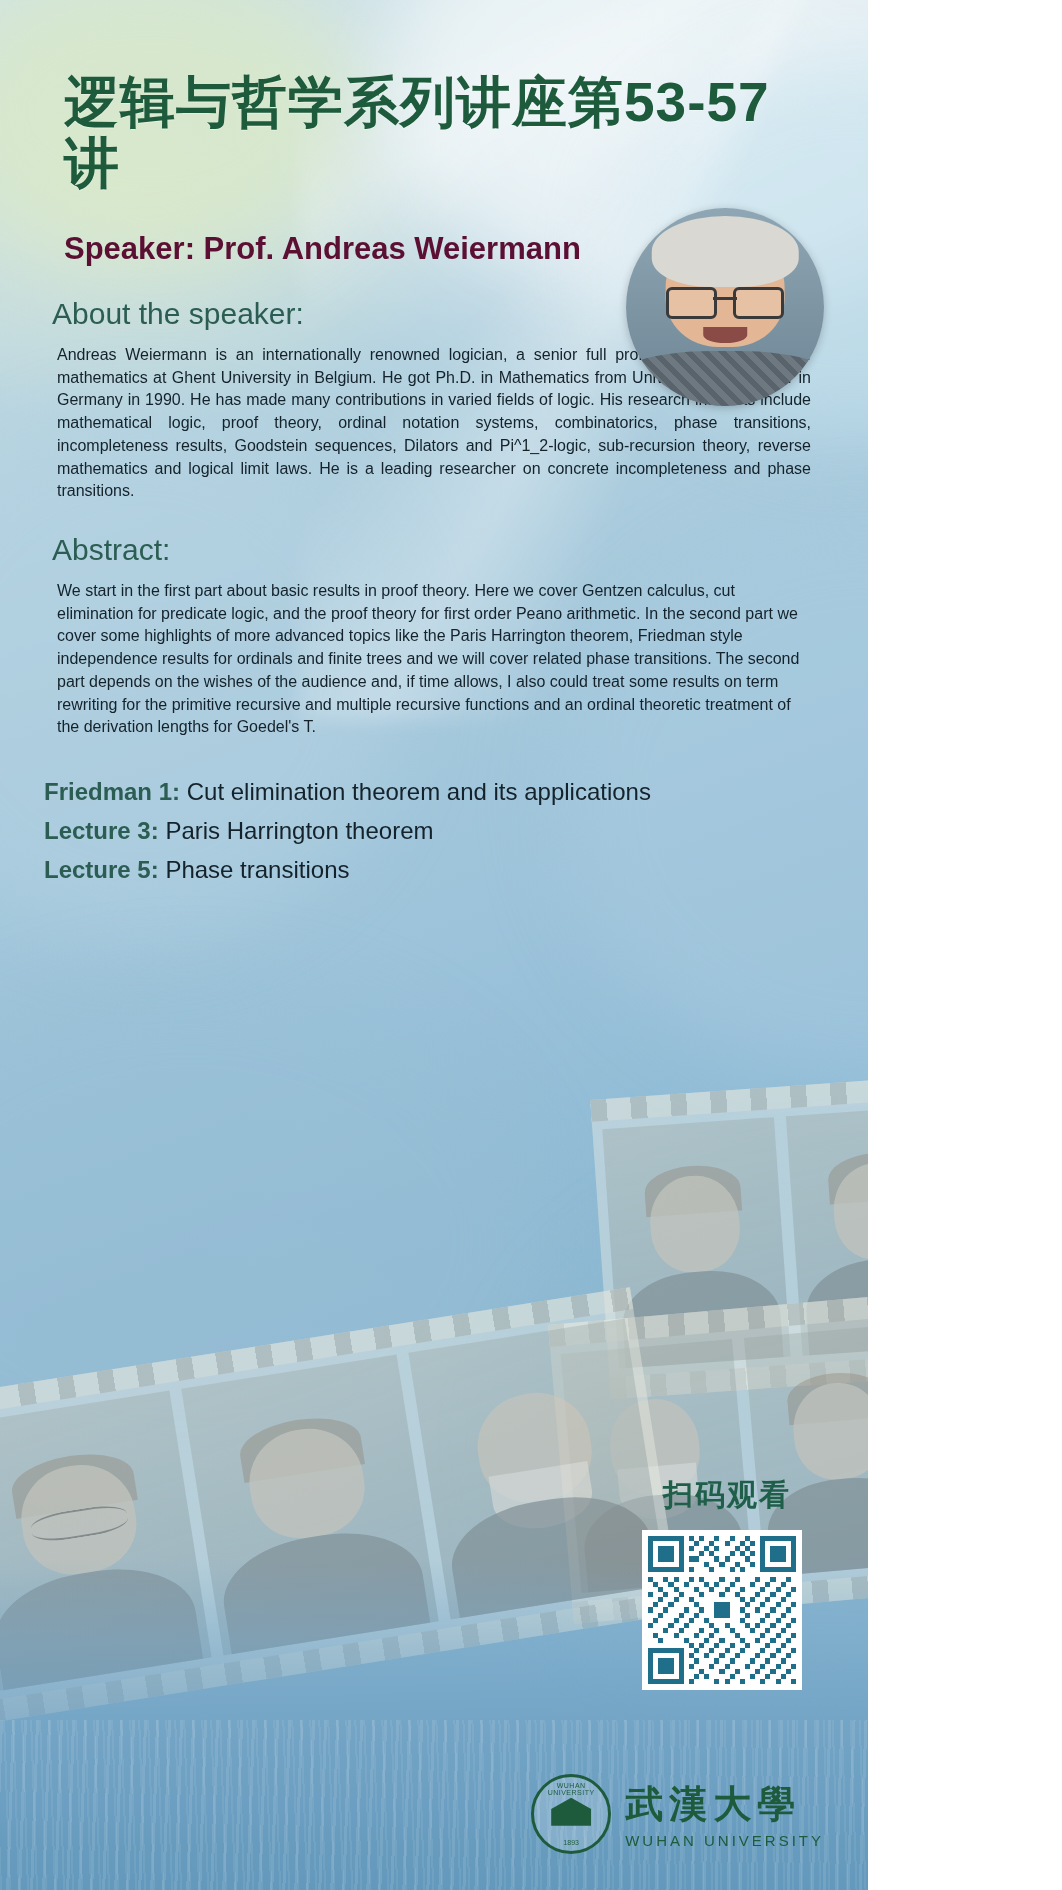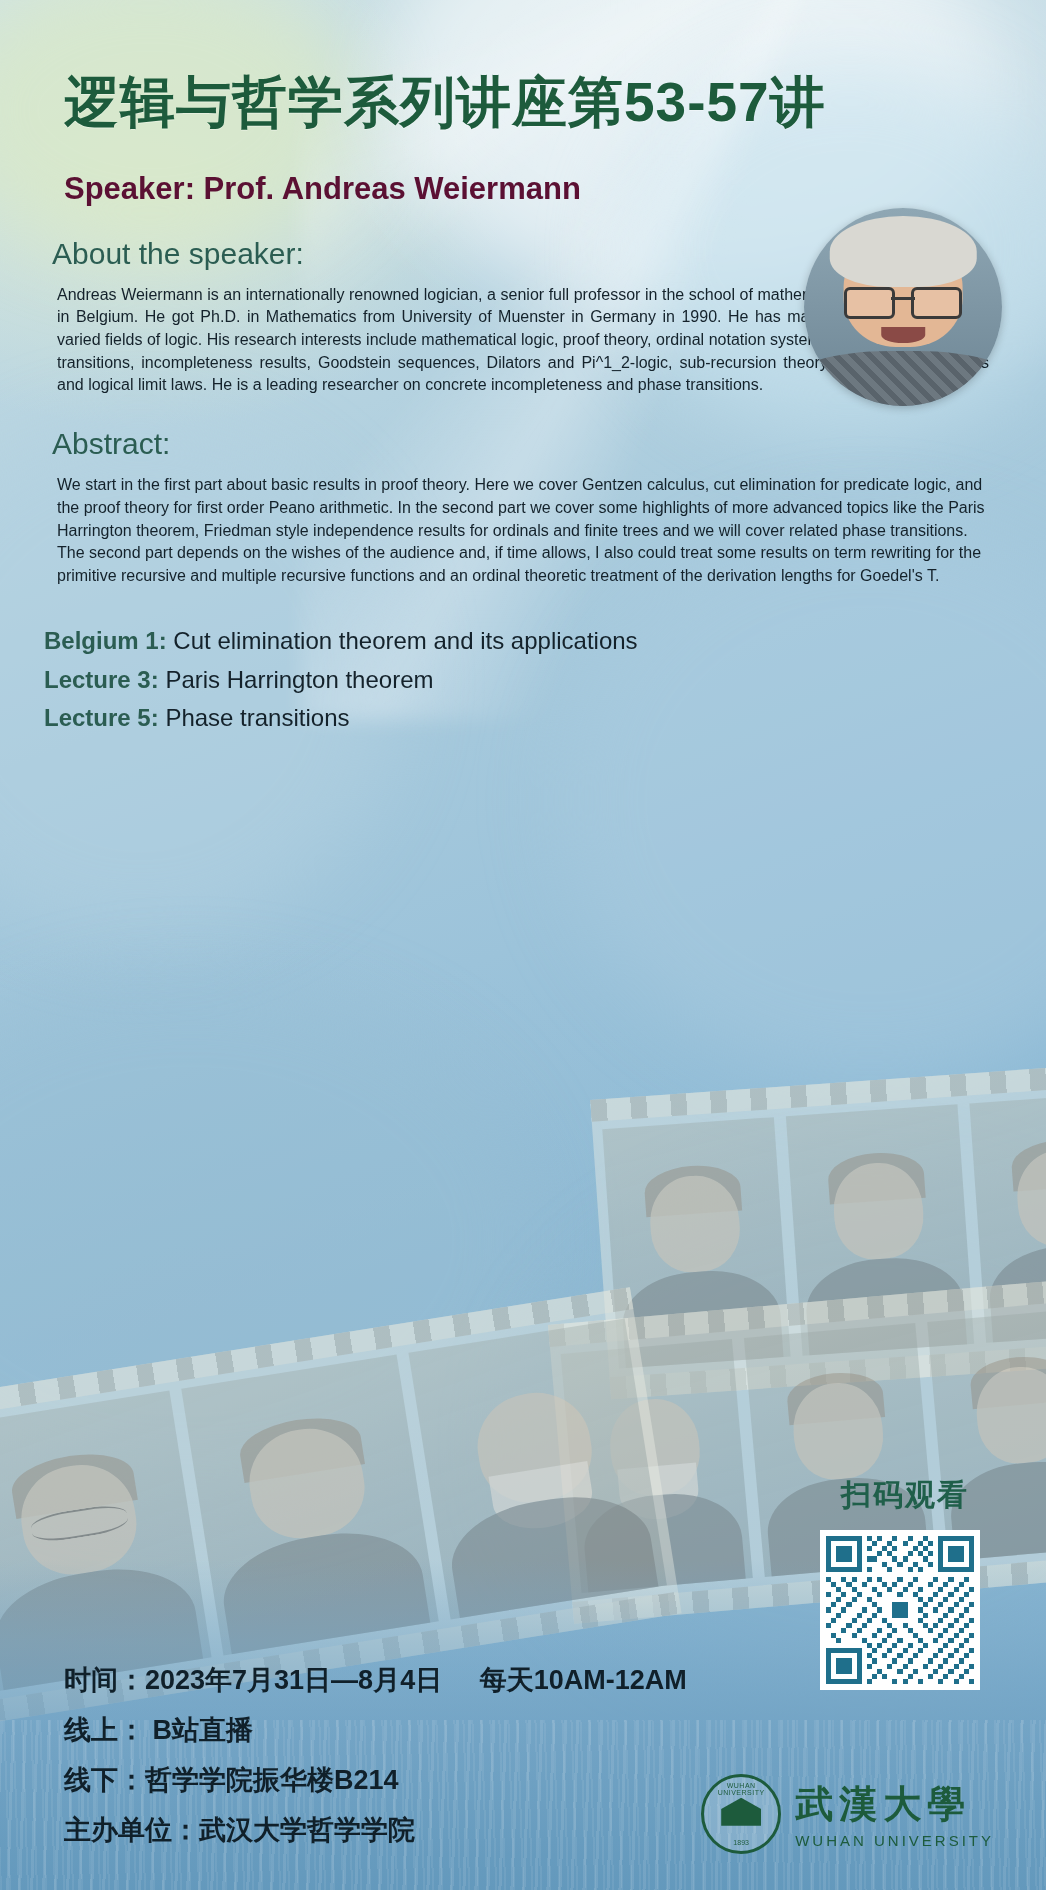--- a/index.html
+++ b/index.html
@@ -2,21 +2,21 @@
 <html><head>
 <meta charset="utf-8">
 <style>
   html, body {
     margin: 0;
     padding: 0;
     background: #ffffff;
   }
   .poster {
     position: relative;
-    width: 1046px;
+    width: 868px;
     height: 1890px;
     overflow: hidden;
     font-family: "Liberation Sans", sans-serif;
     background:
       radial-gradient(ellipse 700px 420px at 78% 6%, rgba(255,255,255,0.55) 0%, rgba(255,255,255,0.0) 70%),
       radial-gradient(ellipse 520px 340px at 14% 10%, rgba(224,236,210,0.75) 0%, rgba(224,236,210,0.0) 70%),
       radial-gradient(ellipse 900px 600px at 20% 72%, rgba(150,185,205,0.55) 0%, rgba(150,185,205,0.0) 72%),
       linear-gradient(160deg, #cfe3e6 0%, #bcd7e2 16%, #a9cbdd 34%, #9cc3da 50%, #8fbbd6 64%, #86b4d2 78%, #7fb0d0 100%);
   }
   
@@ -316,21 +316,21 @@
   }
   .info-line {
     font-size: 27px;
     font-weight: bold;
     color: #10202a;
     line-height: 1.85;
     white-space: pre;
   }
   .logo-block {
     position: absolute;
-    right: 52px;
+    right: 44px;
     bottom: 36px;
     display: flex;
     align-items: center;
     gap: 14px;
   }
   .logo-seal {
     width: 74px; height: 74px;
     border-radius: 50%;
     border: 3px solid #1d5b3c;
     position: relative;
@@ -462,21 +462,21 @@
     <div class="speaker-line">Speaker: Prof. Andreas Weiermann</div>
 
     <div class="section-head">About the speaker:</div>
     <p class="body-text">Andreas Weiermann is an internationally renowned logician, a senior full professor in the school of mathematics at Ghent University in Belgium. He got Ph.D. in Mathematics from University of Muenster in Germany in 1990. He has made many contributions in varied fields of logic. His research interests include mathematical logic, proof theory, ordinal notation systems, combinatorics, phase transitions, incompleteness results, Goodstein sequences, Dilators and Pi^1_2-logic, sub-recursion theory, reverse mathematics and logical limit laws. He is a leading researcher on concrete incompleteness and phase transitions.</p>
 
     <div class="section-head">Abstract:</div>
     <p class="body-text abstract-text">We start in the first part about basic results in proof theory. Here we cover Gentzen calculus, cut elimination for predicate logic, and the proof theory for first order Peano arithmetic. In the second part we cover some highlights of more advanced topics like the Paris Harrington theorem, Friedman style independence results for ordinals and finite trees and we will cover related phase transitions. The second part depends on the wishes of the audience and, if time allows, I also could treat some results on term rewriting for the primitive recursive and multiple recursive functions and an ordinal theoretic treatment of the derivation lengths for Goedel's T.</p>
 
     <div class="lectures">
       <div class="lecture-row">
-        <span class="lecture-label">Belgium 1:</span>
+        <span class="lecture-label">Friedman 1:</span>
         <span>Cut elimination theorem and its applications</span>
       </div>
       <div class="lecture-row">
         <span class="lecture-label">Lecture 3:</span>
         <span>Paris Harrington theorem</span>
       </div>
       <div class="lecture-row">
         <span class="lecture-label">Lecture 5:</span>
         <span>Phase transitions</span>
       </div>
@@ -699,26 +699,20 @@
             <rect x="28" y="28" width="1" height="1"></rect>
         </g>
         <g fill="#1f6f8b">
           <rect x="13" y="13" width="3" height="3"></rect>
         </g>
       </svg>
     </div>
   </div>
 
   <div class="footer">
-    <div class="info-lines">
-      <div class="info-line">时间：2023年7月31日—8月4日     每天10AM-12AM</div>
-      <div class="info-line">线上： B站直播</div>
-      <div class="info-line">线下：哲学学院振华楼B214</div>
-      <div class="info-line">主办单位：武汉大学哲学学院</div>
-    </div>
 
     <div class="logo-block">
       <div class="logo-seal">
         <div class="rim-text">WUHAN UNIVERSITY</div>
         <div class="gate"></div>
         <div class="rim-text-b">1893</div>
       </div>
       <div>
         <div class="logo-text-cn">武漢大學</div>
         <div class="logo-text-en">WUHAN UNIVERSITY</div>

